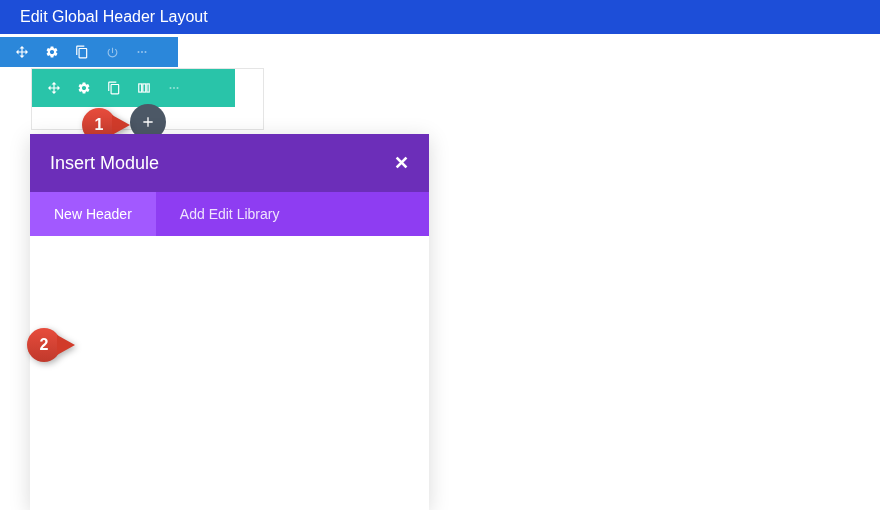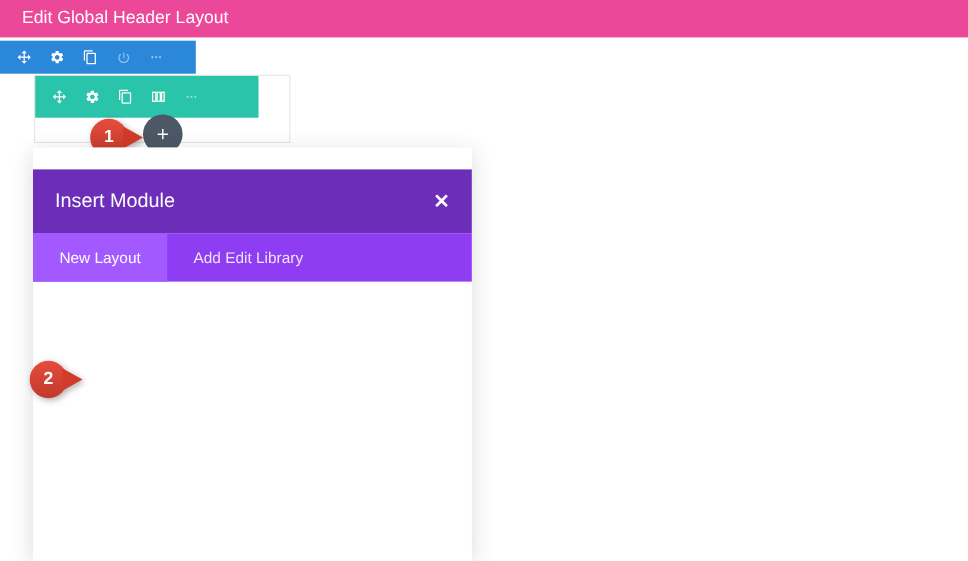--- a/index.html
+++ b/index.html
@@ -9,21 +9,21 @@
     }
     body {
       font-family: -apple-system, BlinkMacSystemFont, 'Segoe UI', sans-serif;
       width: 880px;
       height: 510px;
       background: #fff;
       position: relative;
       overflow: hidden;
     }
     .top-bar {
-      background: #ec4899;
+      background: #1d4ed8;
       color: #fff;
       padding: 8px 20px;
       font-size: 16px;
       font-weight: 500;
     }
     .section-toolbar {
       position: absolute;
       top: 37px;
       left: 0;
       background: #2b87da;
@@ -89,21 +89,21 @@
       box-shadow: 0 4px 20px rgba(0,0,0,0.15);
       height: 376px;
       overflow: hidden;
     }
     .modal-header {
       background: #6c2eb9;
       color: #fff;
       padding: 18px 20px;
       display: flex;
       justify-content: space-between;
-      margin-top: 20px;
+      align-items: center;
     }
     .modal-title {
       font-size: 18px;
       font-weight: 500;
     }
     .modal-close {
       font-size: 18px;
       cursor: pointer;
       font-weight: bold;
     }
@@ -284,21 +284,21 @@
       <span>1</span>
     </div>
 </div>
 
 <div class="modal">
   <div class="modal-header">
     <span class="modal-title">Insert Module</span>
     <span class="modal-close">✕</span>
   </div>
   <div class="modal-tabs">
-    <div class="tab active">New Layout</div>
+    <div class="tab active">New Header</div>
     <div class="tab">Add Edit Library</div>
   </div>
 </div>
 
 <div class="callout callout-2">
   <div class="callout-shape">
       <span>2</span>
     </div>
 </div>
 

